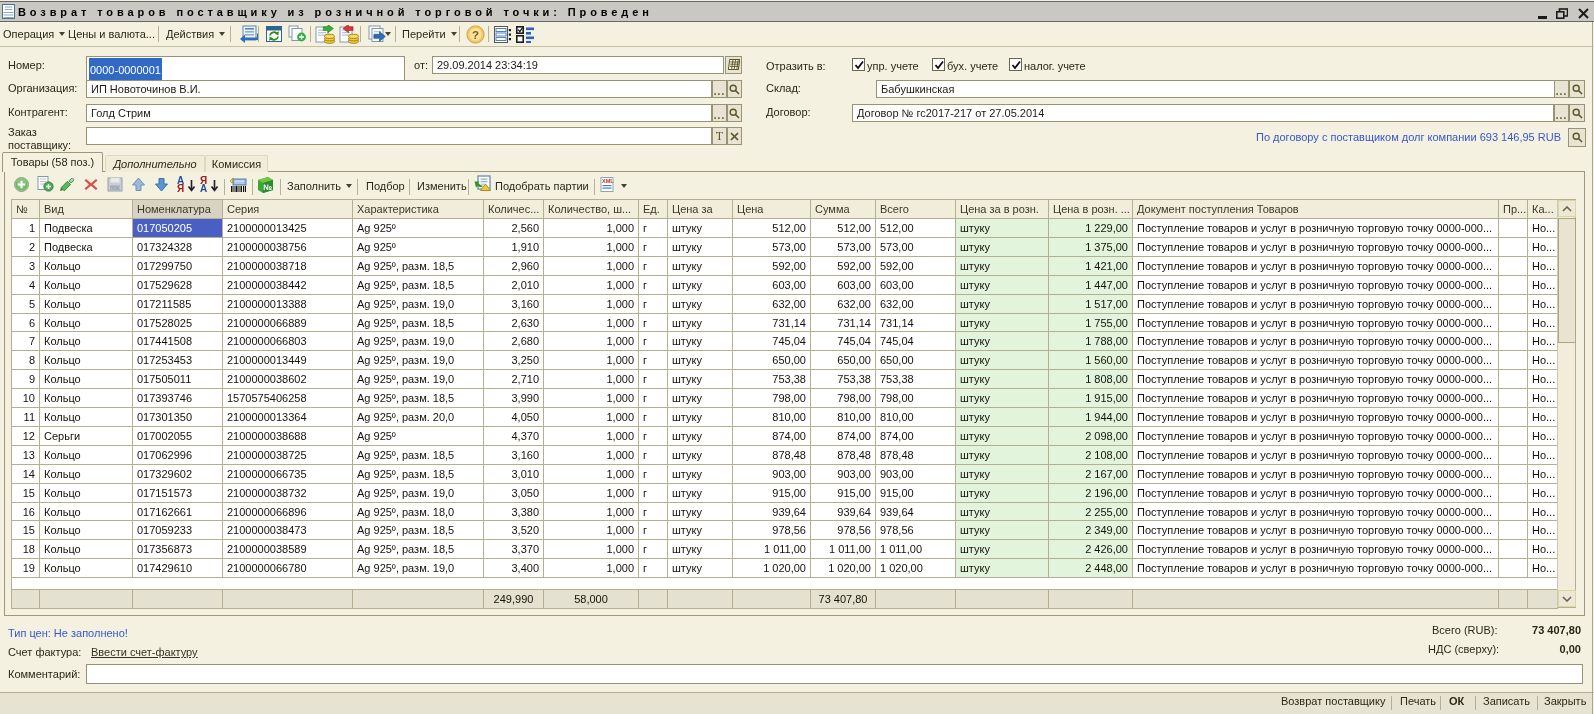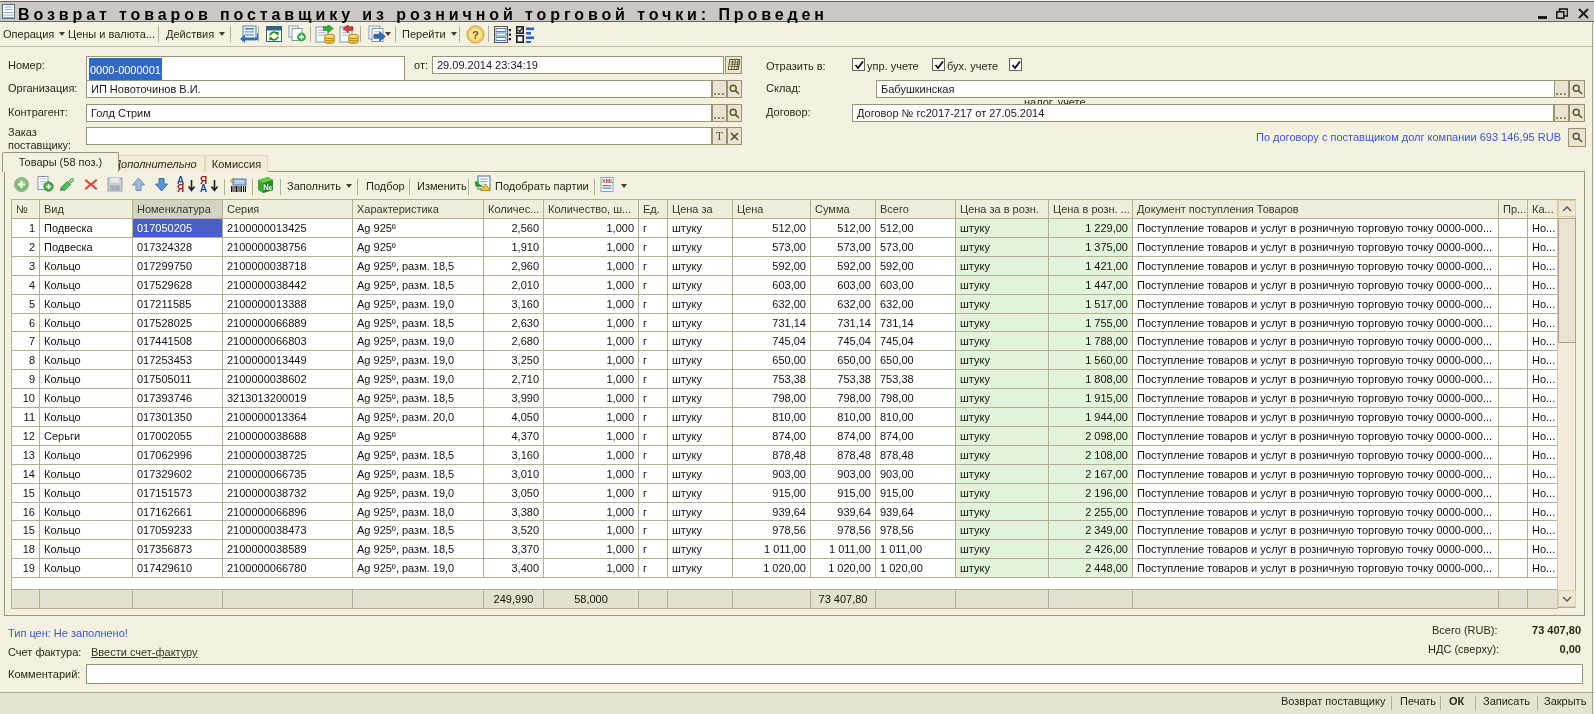--- a/index.html
+++ b/index.html
@@ -3,21 +3,21 @@
 <style>
 *{margin:0;padding:0;box-sizing:border-box;}
 html,body{width:1594px;height:714px;overflow:hidden;}
 body{font-family:"Liberation Sans",sans-serif;font-size:11px;color:#1c1a10;background:#f4f1e1;position:relative;}
 .abs{position:absolute;}
 .lbl{position:absolute;color:#2a2817;}
 .inp{position:absolute;background:#fff;border:1px solid #989471;}
 .inp .tx{position:absolute;left:4px;top:50%;transform:translateY(-50%);white-space:nowrap;}
 .fbtn{position:absolute;background:#e8e3d3;border:1px solid #989471;color:#5c5526;text-align:center;}
 .titlebar{position:absolute;left:0;top:1px;width:1594px;height:21px;background:#cac8c3;border-top:1px solid #67676b;border-bottom:1px solid #67676b;}
-.ttl{position:absolute;left:18px;top:4px;font-weight:bold;font-size:16px;letter-spacing:3.9px;color:#000;}
+.ttl{position:absolute;left:18px;top:4px;font-weight:bold;font-size:11px;letter-spacing:3.9px;color:#000;}
 .tbtxt{position:absolute;top:28px;color:#2a2817;white-space:nowrap;}
 .arr{display:inline-block;width:0;height:0;border-left:3.5px solid transparent;border-right:3.5px solid transparent;border-top:4px solid #44412c;vertical-align:2px;margin-left:5px;}
 .vsep{position:absolute;top:26px;width:1px;height:16px;background:#b5b194;}
 .tab{position:absolute;border:1px solid #9c9878;border-bottom:none;text-align:center;color:#2a2817;}
 .chk{position:absolute;width:13px;height:13px;background:#fff;border:1px solid #6a6750;}
 .chk svg{position:absolute;left:0px;top:0px;}
 table.grid{border-collapse:collapse;table-layout:fixed;width:1546px;}
 table.grid td{border:1px solid #b3af90;overflow:hidden;white-space:nowrap;font-size:11px;color:#14120a;padding:0 4px;}
 table.grid td.r{text-align:right;}
 table.grid td.l{text-align:left;}
@@ -197,21 +197,21 @@
     <svg width="13" height="13" viewBox="0 0 13 13">
       <path d="M2.5 6 L5 9 L10 2.5" fill="none" stroke="#111" stroke-width="1.8"></path>
     </svg>
   </div>
 <div class="lbl" style="left:947px;top:60px;">бух. учете</div>
 <div class="chk" style="left:1009px;top:58px;">
     <svg width="13" height="13" viewBox="0 0 13 13">
       <path d="M2.5 6 L5 9 L10 2.5" fill="none" stroke="#111" stroke-width="1.8"></path>
     </svg>
   </div>
-<div class="lbl" style="left:1024px;top:60px;margin-top:36px;">налог. учете</div>
+<div class="lbl" style="left:1024px;top:60px;">налог. учете</div>
 <div class="lbl" style="left:766px;top:82px;">Склад:</div>
 <div class="inp" style="left:852px;top:80px;width:702px;height:18px;margin-left:24px;">
     <div class="tx">Бабушкинская</div>
   </div>
 <div class="lbl" style="left:766px;top:106px;">Договор:</div>
 <div class="inp" style="left:852px;top:104px;width:702px;height:18px;">
     <div class="tx">Договор № гс2017-217 от 27.05.2014</div>
   </div>
 <div class="fbtn" style="left:1554px;top:80px;width:15px;height:18px;letter-spacing:1px;font-weight:bold;font-size:10px;line-height:22px;">...</div>
 <div class="fbtn" style="left:1569px;top:80px;width:16px;height:18px;"><svg width="11" height="11" viewBox="0 0 11 11" style="margin-top:3px;">
@@ -225,21 +225,21 @@
     </svg></div>
 <div class="lbl link" style="left:1256px;top:131px;">По договору с поставщиком долг компании 693 146,95 RUB</div>
 <div class="fbtn" style="left:1568px;top:128px;width:18px;height:19px;"><svg width="11" height="11" viewBox="0 0 11 11" style="margin-top:3px;">
       <circle cx="4.2" cy="4.2" r="3" fill="none" stroke="#5c5526" stroke-width="1.4"></circle>
       <path d="M6.5 6.5 L10 10" stroke="#5c5526" stroke-width="1.6"></path>
     </svg></div>
 
 <div class="abs" style="left:4px;top:171px;width:1581px;height:445px;border:1px solid #9c9878;background:#f4f1e1;"></div>
 <div class="tab" style="left:105px;top:155px;width:100px;height:17px;line-height:17px;background:#f0ecd8;border-color:#ddd8be;border-radius:2px 2px 0 0;font-style:italic;">Дополнительно</div>
 <div class="tab" style="left:205px;top:155px;width:63px;height:17px;line-height:17px;background:#f0ecd8;border-color:#ddd8be;border-radius:2px 2px 0 0;">Комиссия</div>
-<div class="tab" style="left:2px;top:152px;width:117px;height:20px;line-height:19px;background:#f4f1e1;z-index:3;border-radius:2px 2px 0 0;">Товары (58 поз.)</div>
+<div class="tab" style="left:2px;top:152px;width:101px;height:20px;line-height:19px;background:#f4f1e1;z-index:3;border-radius:2px 2px 0 0;">Товары (58 поз.)</div>
 
 <svg class="abs" style="left:14px;top:177px;" width="15" height="15" viewBox="0 0 15 15">
     <circle cx="7.5" cy="7.5" r="7" fill="#9ec49a" stroke="#87a884"></circle>
     <circle cx="7.5" cy="7.5" r="5.8" fill="#74b465"></circle>
     <circle cx="7.5" cy="6.8" r="4.6" fill="#8cc878"></circle>
     <path d="M7.5 3.8 L7.5 11.2 M3.8 7.5 L11.2 7.5" stroke="#fff" stroke-width="2"></path>
   </svg>
 <svg class="abs" style="left:37px;top:176px;" width="17" height="16" viewBox="0 0 17 16">
     <rect x="1" y="0.5" width="10" height="13" fill="#fff" stroke="#7e99ae"></rect>
     <rect x="3" y="2.5" width="6" height="1" fill="#b8c6d2"></rect>
@@ -539,21 +539,21 @@
           <td class="l g">штуку</td>
           <td class="r g">1 808,00</td>
 <td class="l">Поступление товаров и услуг в розничную торговую точку 0000-000...</td>
           <td></td>
           <td class="l">Но...</td>
 </tr>
 <tr class="dat" style="height:19px">
 <td class="r">10</td>
           <td class="l">Кольцо</td>
           <td class="l ">017393746</td>
-          <td class="l">3213013200019</td>
+          <td class="l">1570575406258</td>
           <td class="l">Ag 925º, разм. 18,5</td>
 <td class="r">3,990</td>
           <td class="r">1,000</td>
           <td class="l">г</td>
           <td class="l">штуку</td>
           <td class="r">798,00</td>
 <td class="r">798,00</td>
           <td class="l">798,00</td>
           <td class="l g">штуку</td>
           <td class="r g">1 915,00</td>

